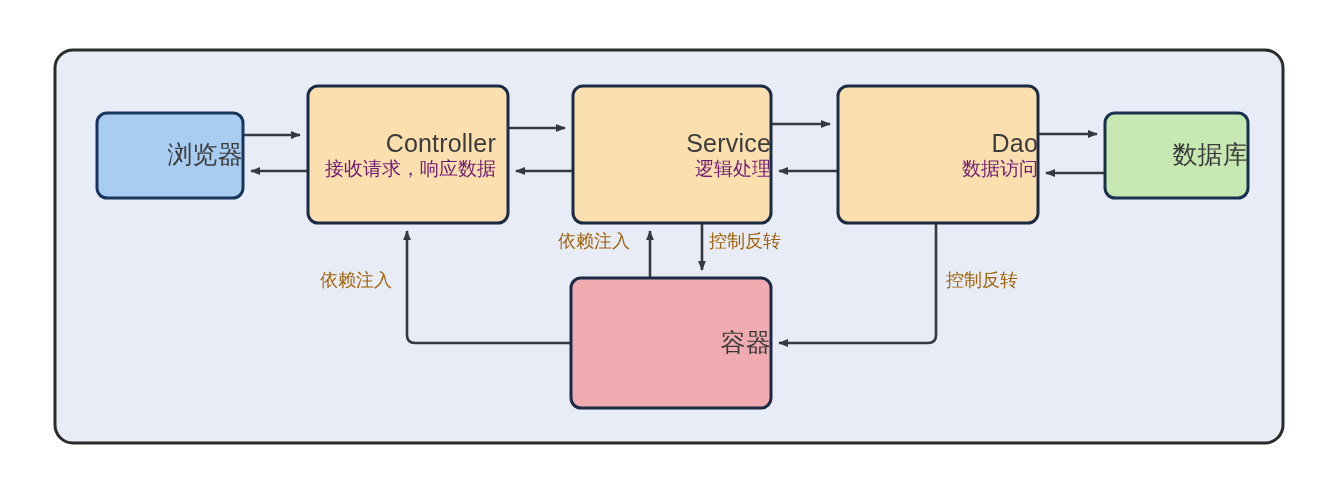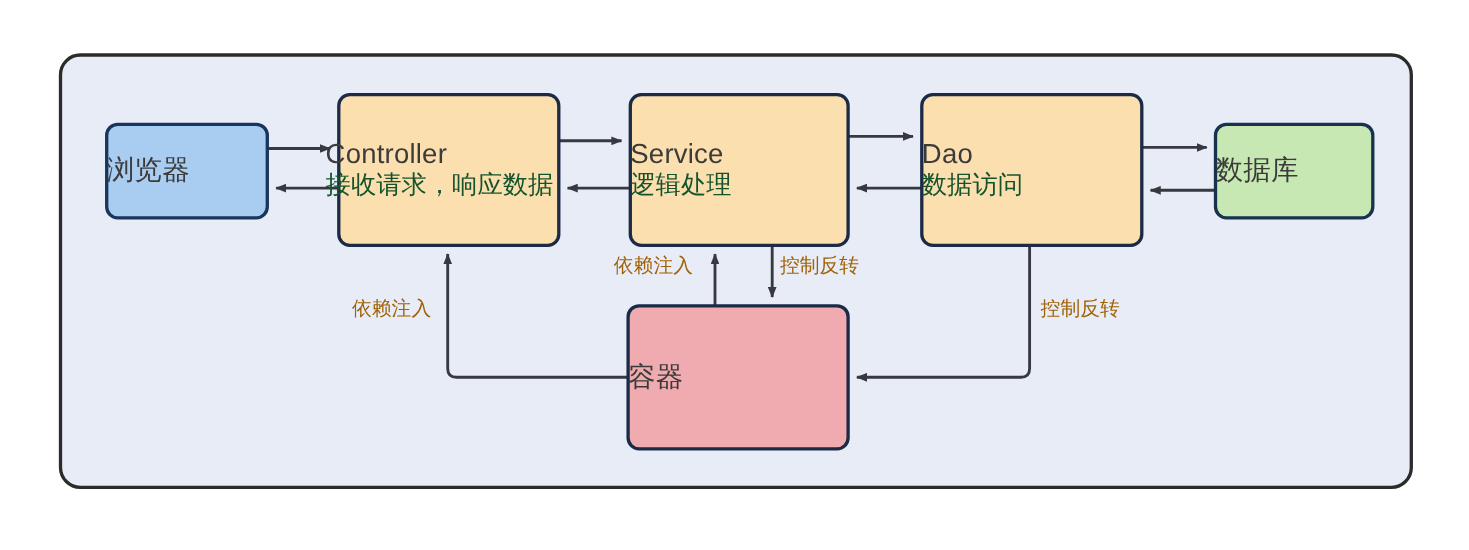--- a/index.html
+++ b/index.html
@@ -23,35 +23,35 @@
     position: absolute;
     left: 0;
     top: 0;
     width: 1335px;
     height: 500px;
   }
   .node-label-group {
     position: absolute;
     display: flex;
     flex-direction: column;
-    align-items: flex-start;
+    align-items: flex-end;
     justify-content: center;
     pointer-events: none;
     text-align: center;
   }
   .node-title {
     color: #3b3b3b;
     font-size: 25px;
     line-height: 1.15;
     letter-spacing: 0.2px;
     white-space: nowrap;
   }
   .node-sub {
-    color: #14532d;
-    font-size: 23px;
+    color: #701a75;
+    font-size: 19px;
     line-height: 1.2;
     white-space: nowrap;
   }
   .node-title.cjk, .node-sub.cjk {
     font-family: "DejaVu Sans", "Liberation Sans", sans-serif;
   }
   .edge-label {
     position: absolute;
     color: #a16207;
     font-size: 18px;

